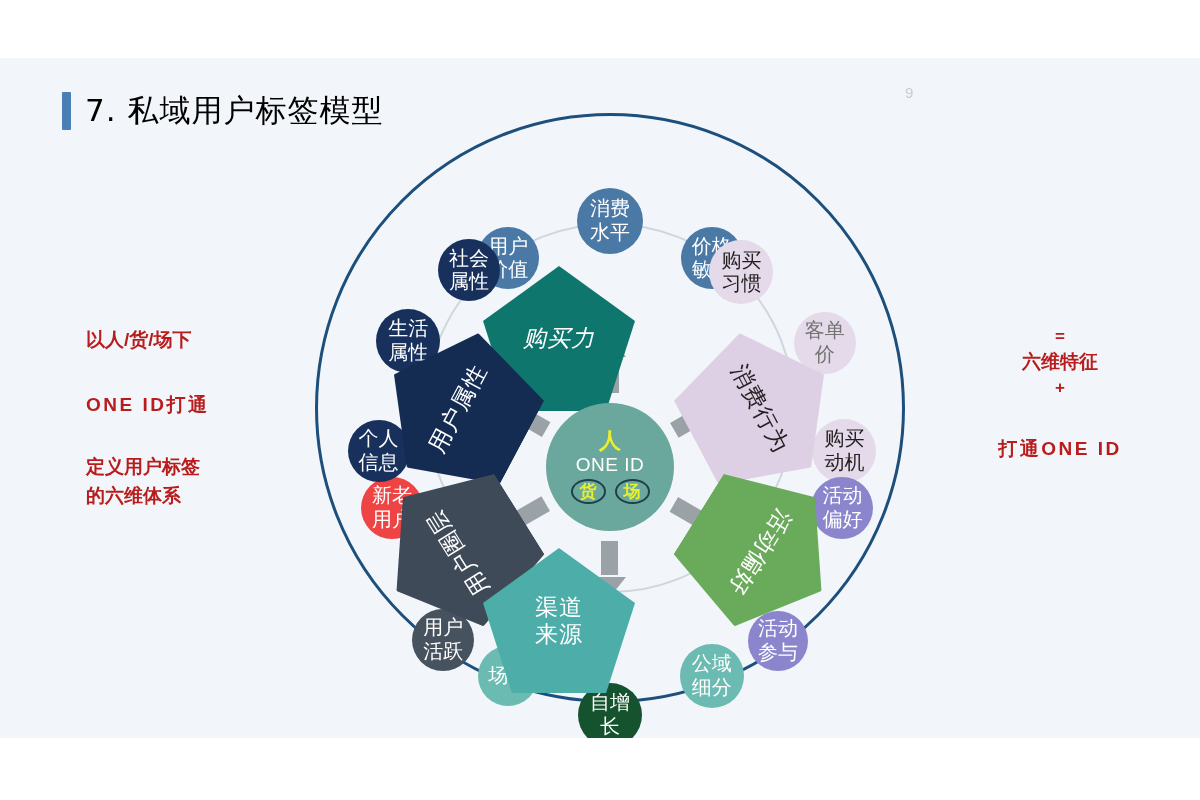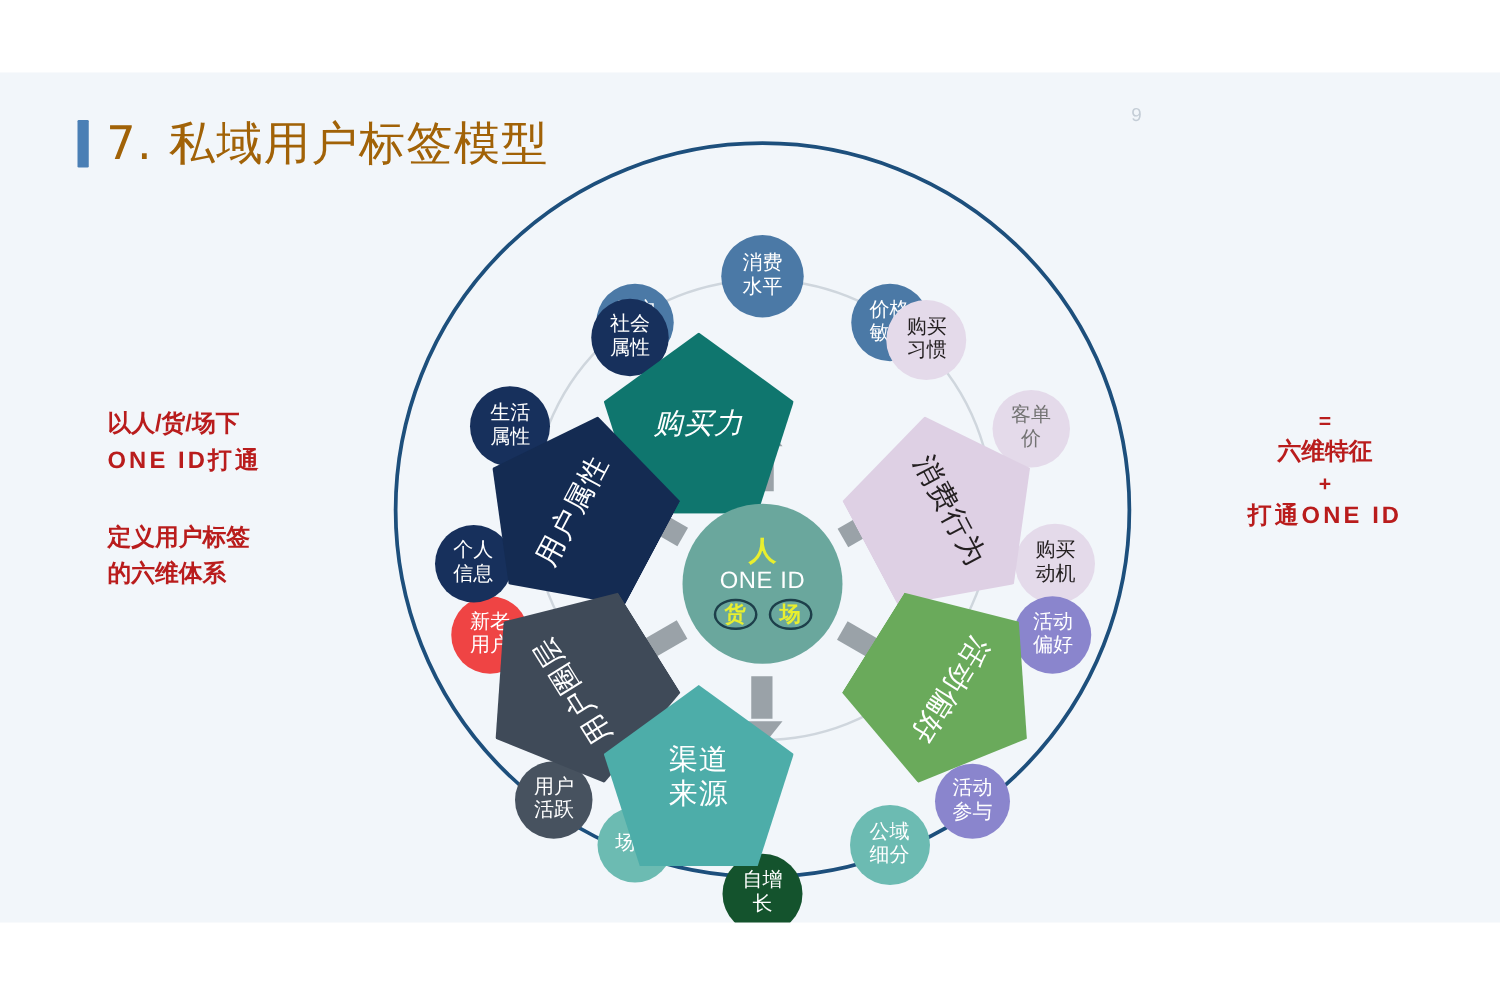--- a/index.html
+++ b/index.html
@@ -14,33 +14,33 @@
     overflow:hidden;
   }
   .band{position:absolute;left:0;width:1200px;height:58px;background:#ffffff;}
   .band.top{top:0;}
   .band.bottom{top:738px;height:62px;}
 
   
   .title-wrap{position:absolute;left:62px;top:32px;display:flex;align-items:center;gap:14px;}
   .title-bar{width:9px;height:38px;background:#4a7fb5;border-radius:1px;}
   .title-text{
-    font-size:37px;color:#a16207;letter-spacing:1px;font-weight:400;
+    font-size:31px;color:#000000;letter-spacing:1px;font-weight:400;
     font-family:"DejaVu Sans","Liberation Sans",sans-serif;
   }
   .page-num{
     position:absolute;left:905px;top:26px;font-size:15px;color:#c4cdd6;
   }
 
   
   .side{position:absolute;font-weight:bold;color:#b91c1c;line-height:1.5;}
   .side-left{left:86px;top:268px;width:230px;font-size:19px;}
   .side-left .blk2{margin-top:34px;}
   .side-right{left:940px;top:268px;width:240px;font-size:19px;text-align:center;line-height:1.55;}
-  .mono-id{letter-spacing:2.5px;}
+  .mono-id{letter-spacing:2.5px;margin-top:36px;}
   .op{display:block;font-size:17px;line-height:1.25;}
 
   
   .diagram{position:absolute;left:300px;top:40px;width:620px;height:620px;}
   .ring-outer{
     position:absolute;left:15px;top:15px;width:590px;height:590px;
     border:3.5px solid #1d4f7c;border-radius:50%;box-sizing:border-box;
   }
   .ring-inner{
     position:absolute;left:125px;top:125px;width:370px;height:370px;
@@ -76,21 +76,21 @@
   .pent.p-ur    {left:384px;top:238px;width:152px;height:145px;background:#ded0e4;transform:rotate(62deg);}
   .pent.p-ll    {left: 82px;top:382px;width:152px;height:145px;background:#3f4a58;transform:rotate(-122deg);}
   .pent.p-lr    {left:384px;top:382px;width:152px;height:145px;background:#6aaa5b;transform:rotate(122deg);}
   .pent.p-bot   {left:183px;top:450px;width:152px;height:145px;background:#4dada9;}
   .pent.p-ur .ptxt{color:#231f20;}
 
   
   .sat{
     position:absolute;border-radius:50%;
     display:flex;align-items:center;justify-content:center;text-align:center;
-    color:#fff;font-size:16px;line-height:1.18;
+    color:#fff;font-size:20px;line-height:1.18;
   }
   .arw{
     position:absolute;background:#9aa2a8;
   }
   .arw-stem{width:17px;height:34px;}
   .arw-head{
     width:0;height:0;background:none;
     border-left:16px solid transparent;border-right:16px solid transparent;
     border-bottom:20px solid #9aa2a8;
   }
@@ -200,21 +200,21 @@
         </div>
         <div class="sat" style="left: 61px; top: 378.981px; width: 62px; height: 62px; background: #ef4444;">
           <div>新老<br>用户</div>
         </div>
         <div class="sat" style="left: 47.5651px; top: 321.816px; width: 62px; height: 62px; background: rgb(23, 48, 92);">
           <div>个人<br>信息</div>
         </div>
         <div class="sat" style="left: 76.1646px; top: 210.879px; width: 64px; height: 64px; background: rgb(23, 48, 92);">
           <div>生活<br>属性</div>
         </div>
-        <div class="sat" style="left: 173px; top: 141.253px; width: 62px; height: 62px; background: rgb(23, 48, 92);">
+        <div class="sat" style="left: 138px; top: 141.253px; width: 62px; height: 62px; background: rgb(23, 48, 92);">
           <div>社会<br>属性</div>
         </div>
       </div>
 
     <div class="pent p-top">
       <div class="ptxt">购买力</div>
     </div>
     <div class="pent p-ul">
       <div class="ptxt">用户属性</div>
     </div>

